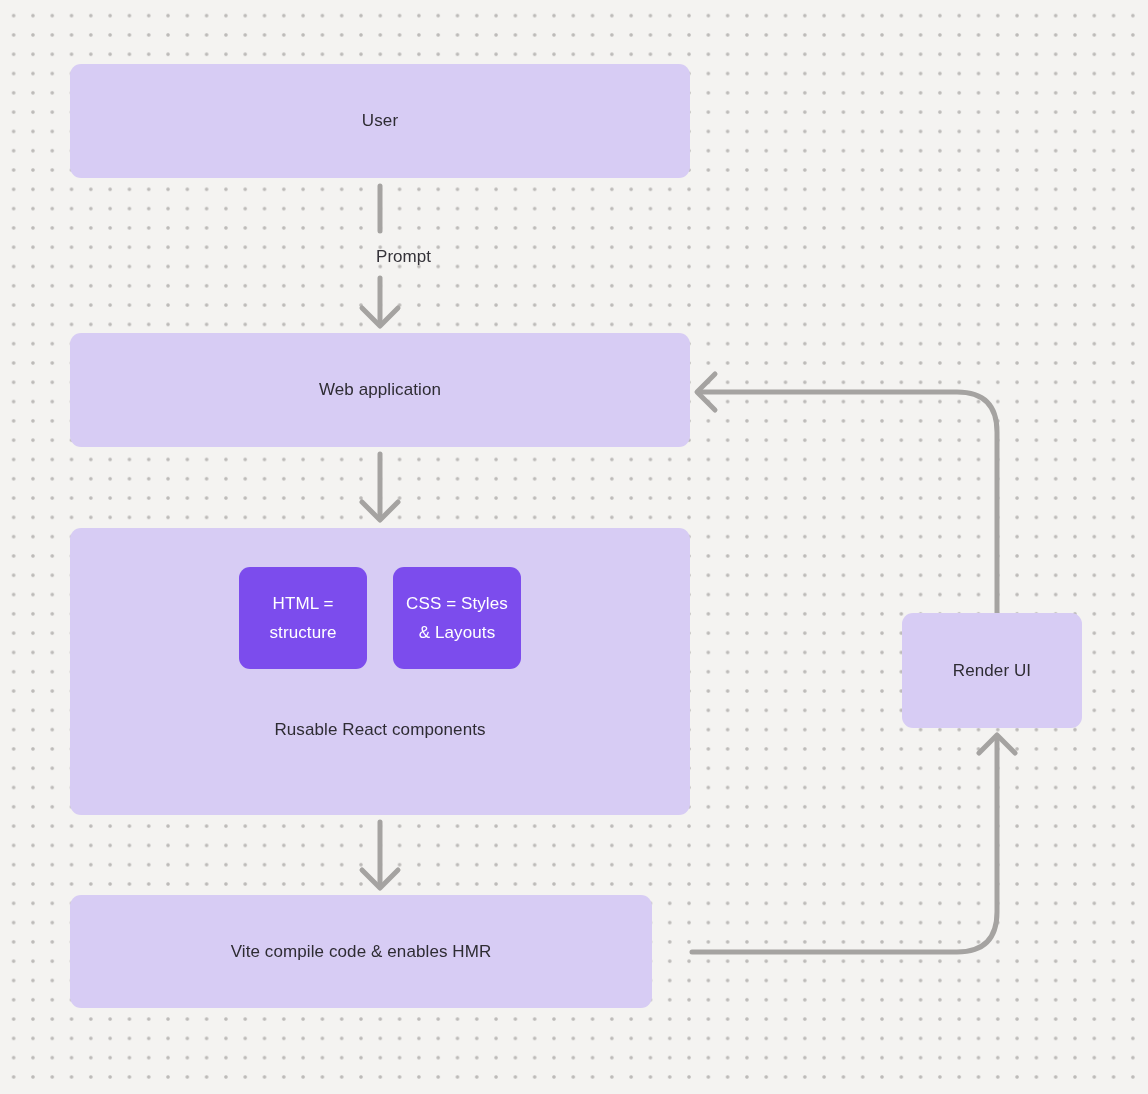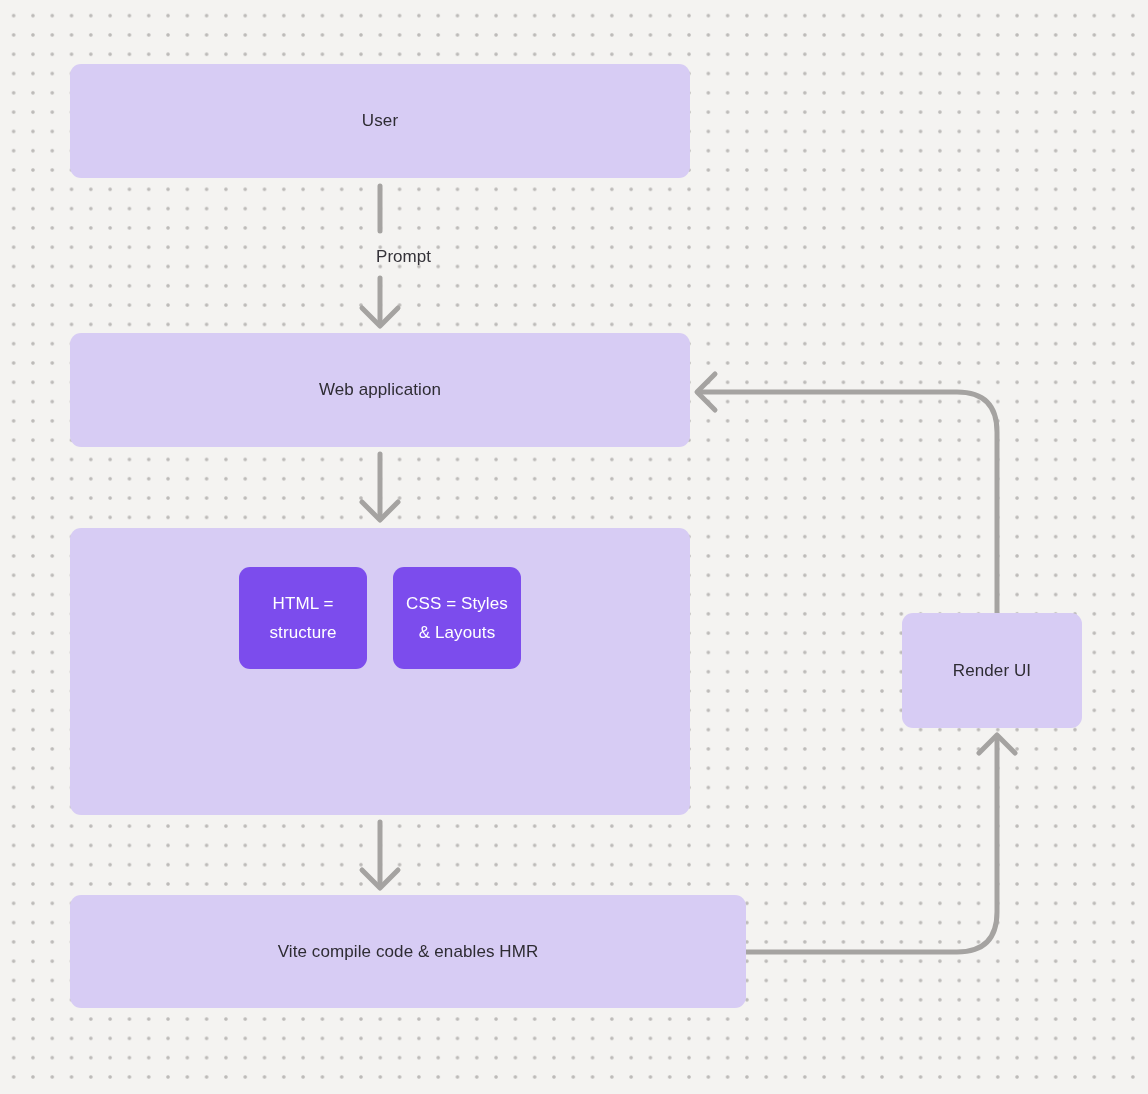--- a/index.html
+++ b/index.html
@@ -40,21 +40,21 @@
     align-items: center;
     justify-content: center;
     color: #2e2c33;
     font-size: 17px;
     letter-spacing: 0.1px;
   }
   .node-user          { left: 70px;  top: 64px;  width: 620px; height: 114px; }
   .node-webapp        { left: 70px;  top: 333px; width: 620px; height: 114px; text-align: right; }
   .node-group         { left: 70px;  top: 528px; width: 620px; height: 287px;
                         display: block; }
-  .node-vite          { left: 70px;  top: 895px; width: 676px; height: 113px; }
+  .node-vite          { left: 70px;  top: 895px; width: 582px; height: 113px; }
   .node-render        { left: 902px; top: 613px; width: 180px; height: 115px; }
 
   .group-row {
     display: flex;
     justify-content: center;
     gap: 26px;
     padding-top: 39px;
   }
   .chip {
     width: 128px;
@@ -130,20 +130,21 @@
 
   <div class="node node-group">
     <div class="group-row">
       <div class="chip">
         <span>HTML = structure</span>
       </div>
       <div class="chip">
         <span>CSS = Styles &amp; Layouts</span>
       </div>
     </div>
+    <div class="group-caption">Rusable React components</div>
   </div>
 
   <div class="node node-vite">
     <span>Vite compile code &amp; enables HMR</span>
   </div>
 
   <div class="node node-render">
     <span>Render UI</span>
   </div>
 

